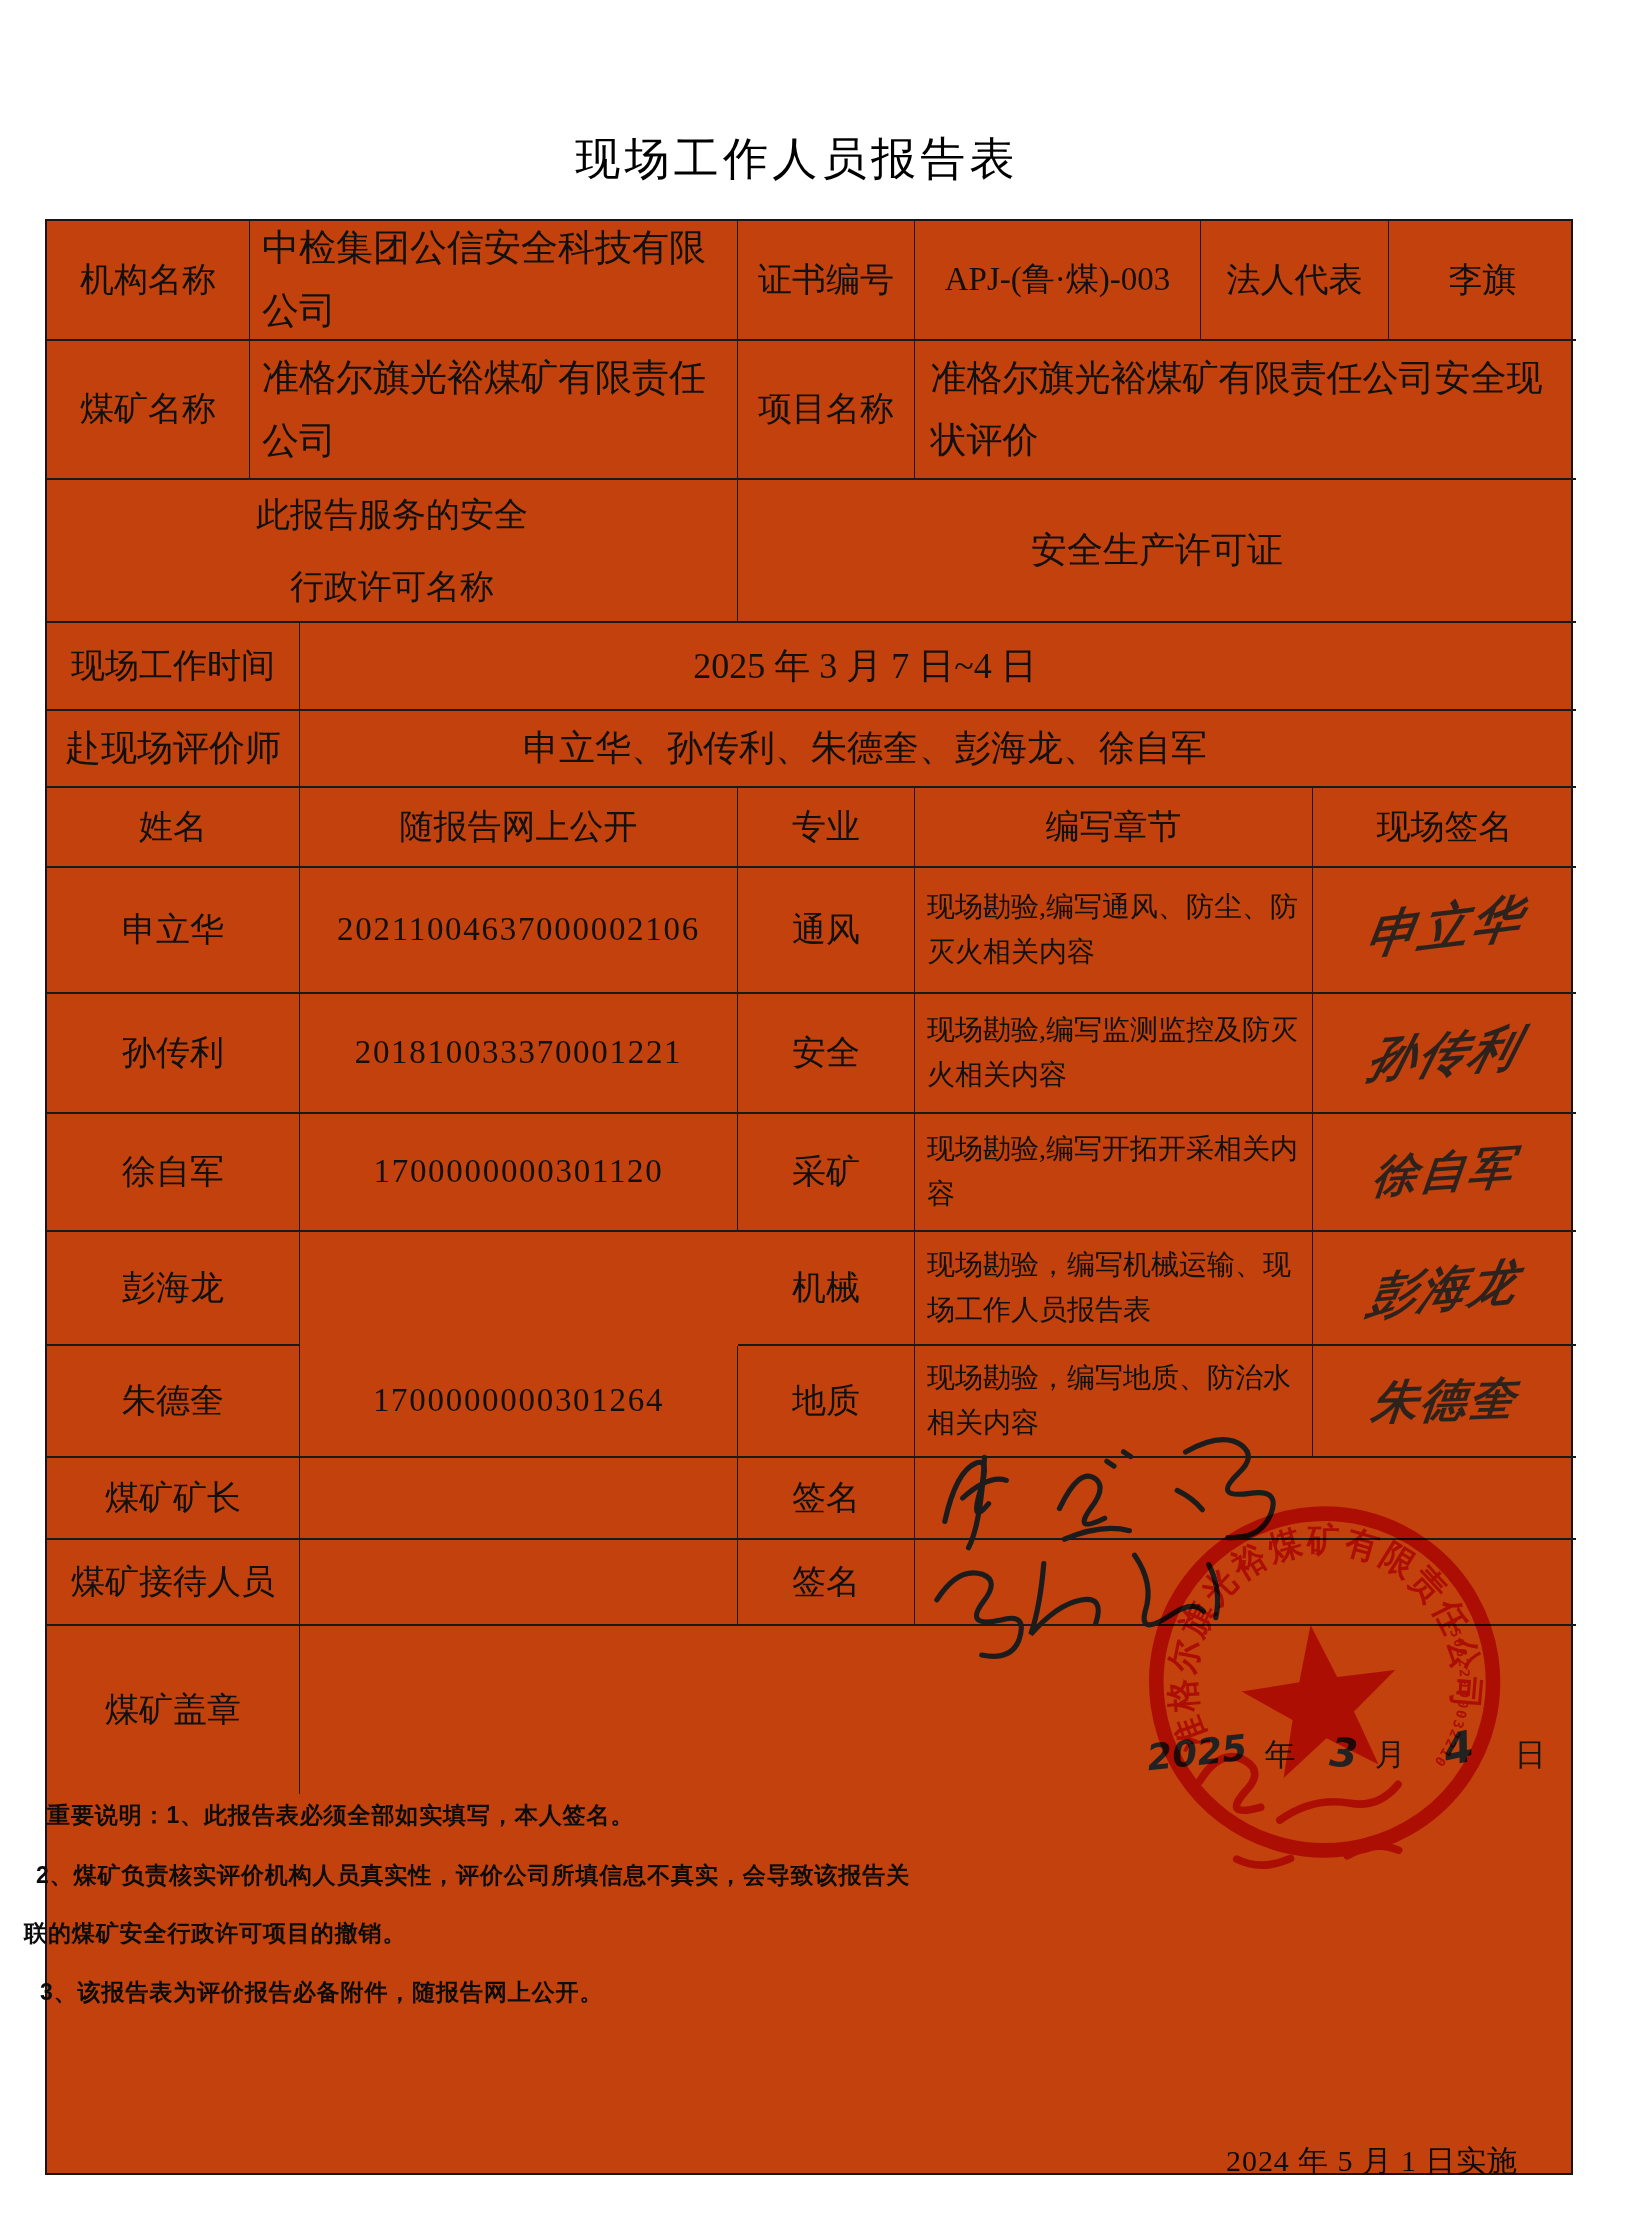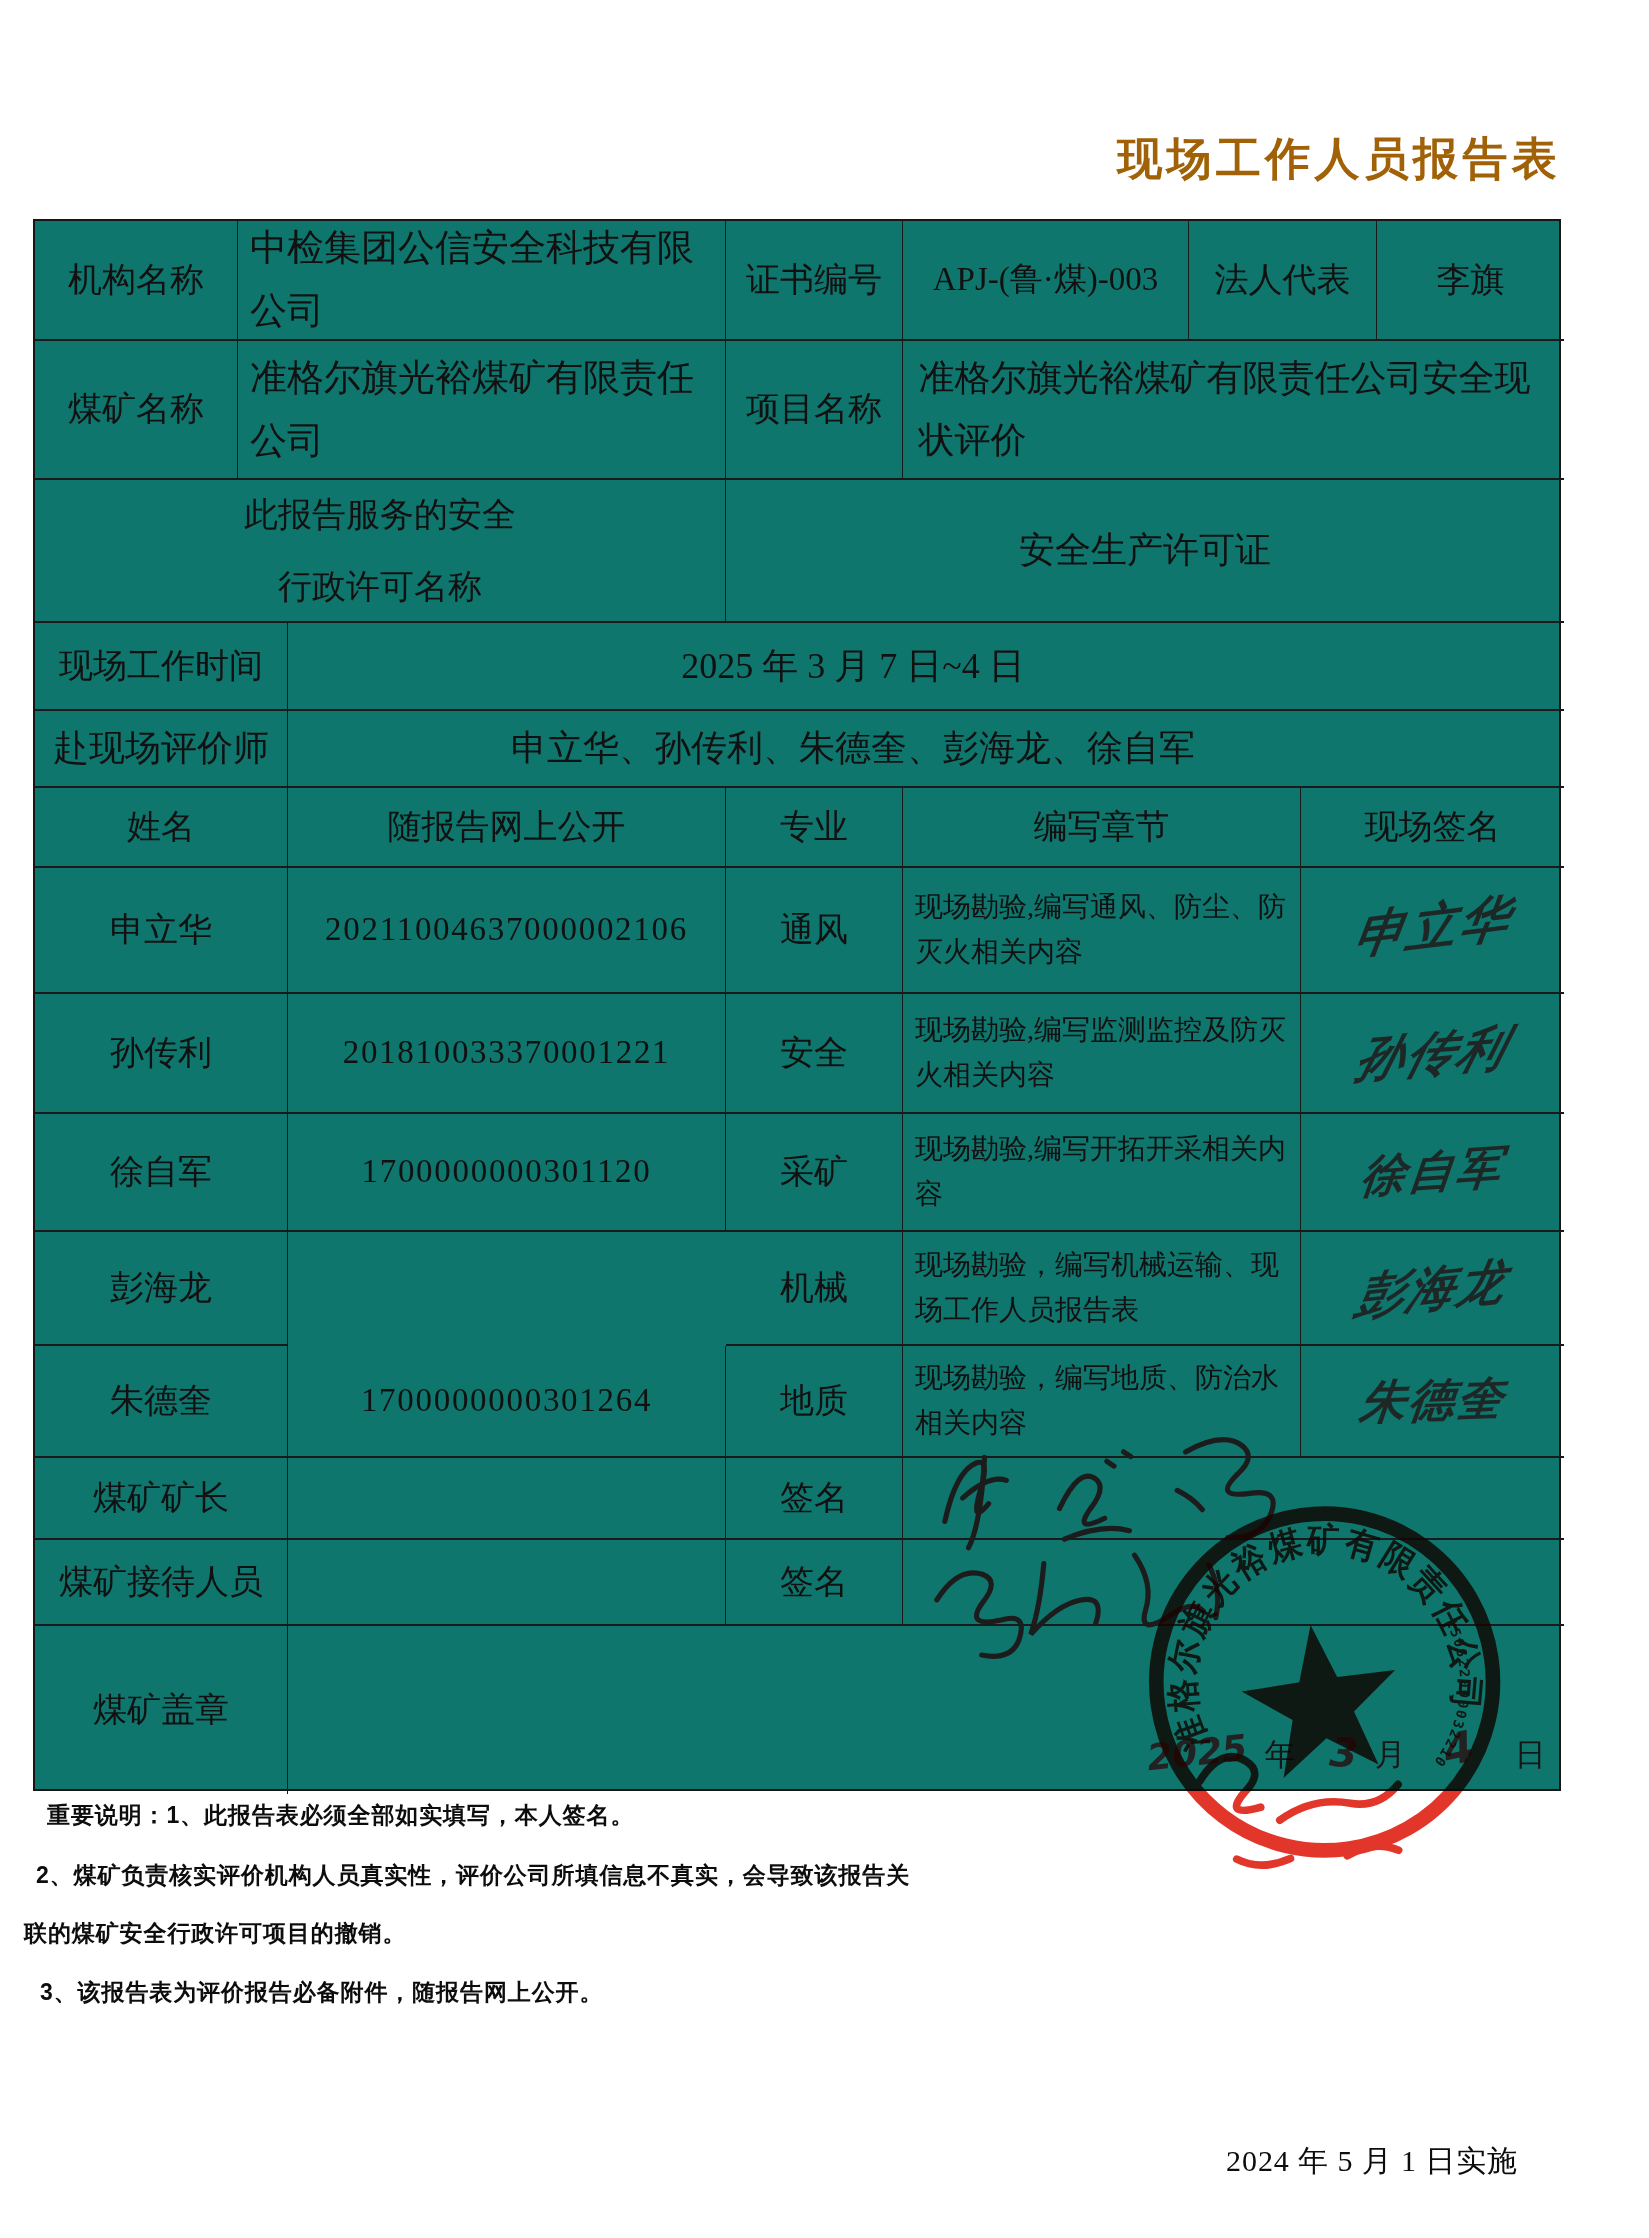--- a/index.html
+++ b/index.html
@@ -1,30 +1,30 @@
 <!DOCTYPE html>
 <html style="font-size:13.7px"><head>
 <meta charset="utf-8">
 <style>
   * { margin:0; padding:0; box-sizing:border-box; }
   html,body { width:1649px; height:2239px; background:#ffffff; }
   body { position:relative; font-family:"Liberation Serif","DejaVu Serif",serif; color:#111; }
 
   .page-title {
     position:absolute; left:33px; top:129px; width:1528px;
-    text-align:right; font-size:45px; font-weight:700; letter-spacing:4.3px;
-    font-family:"Liberation Sans","DejaVu Sans",sans-serif; color:#a16207;
+    text-align:center; font-size:45px; font-weight:400; letter-spacing:4.3px;
+    font-family:"Liberation Sans","DejaVu Sans",sans-serif; color:#000000;
   }
 
   .report-table {
-    position:absolute; left:33px; top:219px; width:1528px; height:1572px;
+    position:absolute; left:45px; top:219px; width:1528px; height:1956px;
     display:grid; z-index:1;
     grid-template-columns:203px 50px 438px 177px 286px 112px 76px 187px;
     grid-template-rows:120px 139px 143px 88px 77px 80px 126px 120px 118px 114px 112px 82px 86px 168px;
-    border:2.6px solid #161616; background:#0f766e;
+    border:2.6px solid #161616; background:#c2410c;
   }
   .cell {
     border-right:1.7px solid #1a1a1a; border-bottom:2.6px solid #1a1a1a;
     display:flex; align-items:center; justify-content:center;
     text-align:center; font-size:34px; line-height:1.25; overflow:visible; position:relative;
   }
   .cell.noR { border-right:none; }
   .cell.noB { border-bottom:none; }
   .cell.left { justify-content:flex-start; text-align:left; }
   .val2 { line-height:1.7; padding:0 8.6px 0 12px; }

